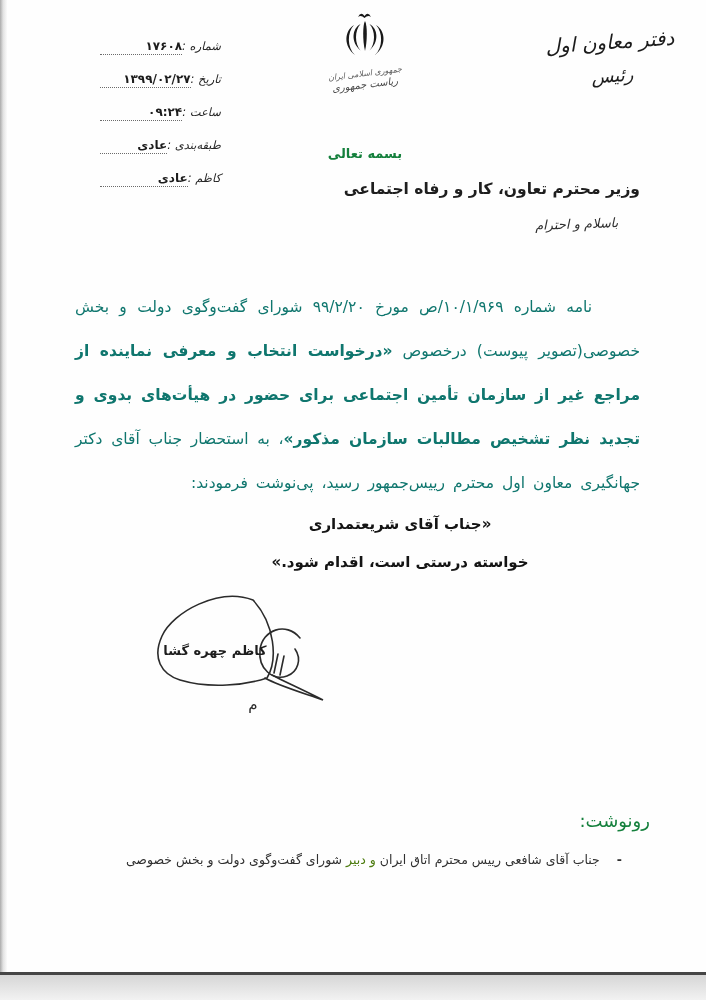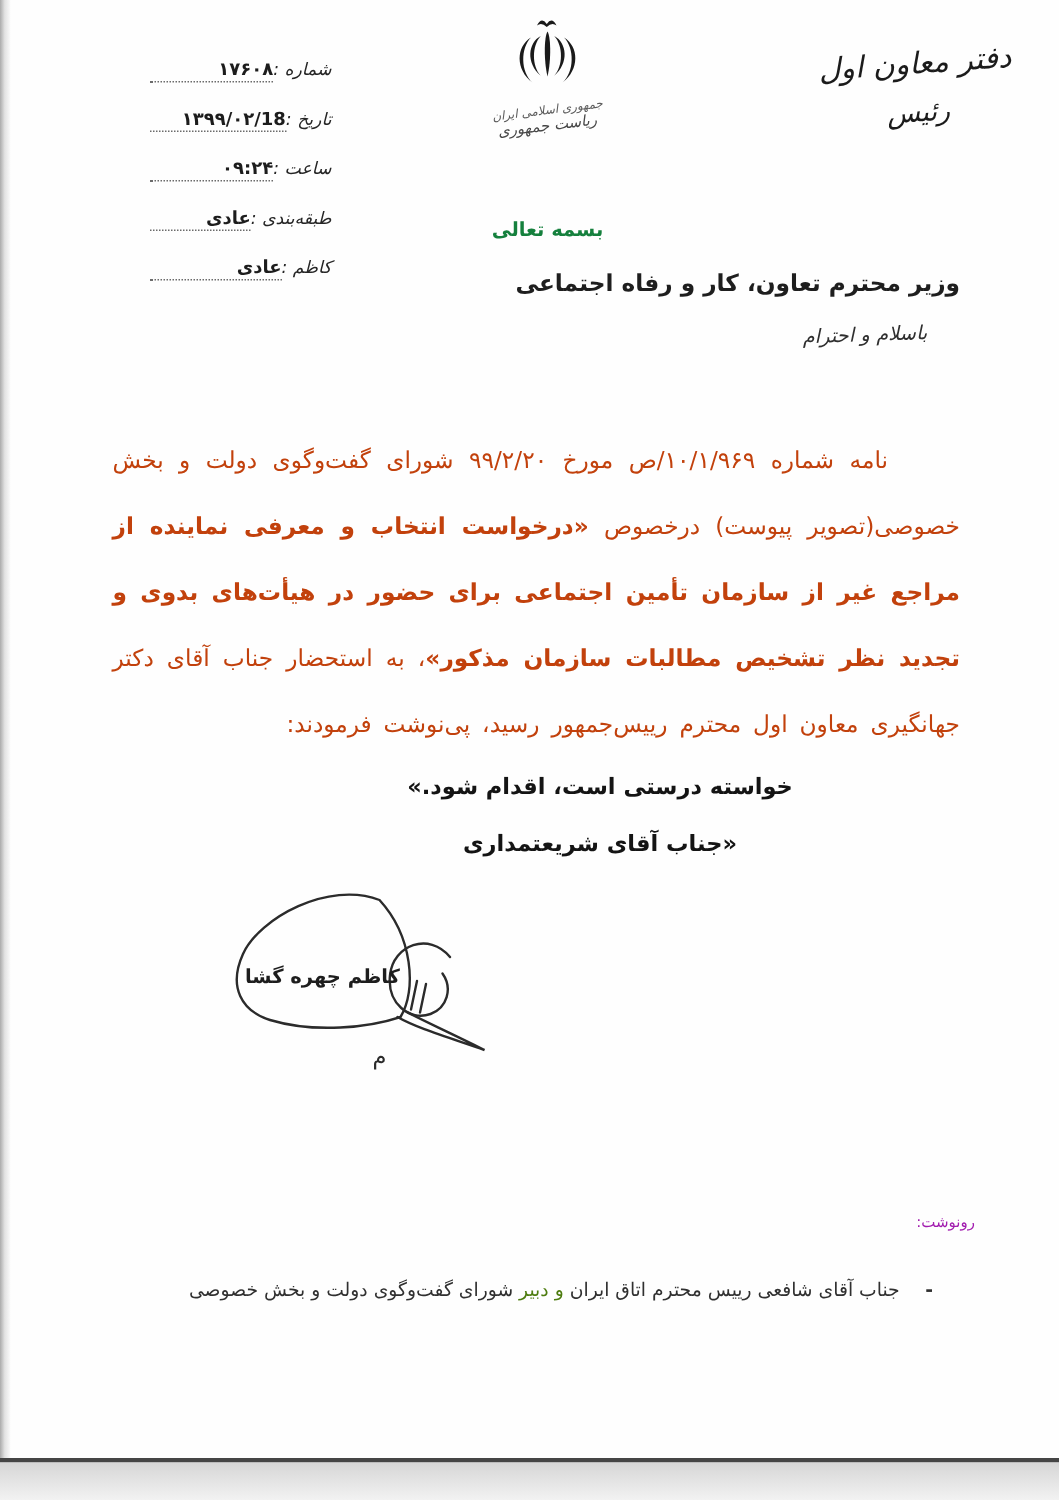--- a/index.html
+++ b/index.html
@@ -37,33 +37,33 @@
 
   
   .recipient{position:absolute;right:66px;top:180px;text-align:right;}
   .r-name{font-size:15.5px;font-weight:bold;}
   .r-title{font-size:15.5px;font-weight:bold;}
   .salutation{margin-top:17px;margin-left:0;margin-right:22px;font-size:13px;color:#2f2f2f;
     font-style:italic;transform:rotate(-2deg);transform-origin:right center;width:fit-content;}
 
   
   .body-par{position:absolute;top:285px;right:66px;left:75px;font-size:15.5px;
-    line-height:44px;text-align:justify;text-indent:48px;word-spacing:3px;color:#c2410c;}
+    line-height:44px;text-align:justify;text-indent:48px;word-spacing:3px;color:#0f766e;}
   .bold-seg{font-weight:bold;}
 
   
   .quote{position:absolute;top:505px;right:66px;width:480px;text-align:center;
     font-weight:bold;font-size:15px;line-height:38px;color:#141414;}
 
   
   .sig{position:absolute;left:145px;top:592px;width:230px;height:125px;}
   .sig svg{display:block;}
 
   
-  .copy-head{position:absolute;right:56px;top:810px;font-size:10px;color:#a21caf;}
+  .copy-head{position:absolute;right:56px;top:810px;font-size:18px;color:#15803d;}
   .copy-item{position:absolute;right:84px;top:852px;font-size:12.5px;display:flex;
     direction:rtl;gap:17px;color:#303030;align-items:flex-start;white-space:nowrap;}
   .copy-dash{font-weight:bold;}
   .faded{color:#4d7c0f;}
 </style>
 </head>
 <body>
 
 <div class="page">
 
@@ -71,21 +71,21 @@
   <div class="scan-bottom-line"></div>
   <div class="scan-bottom-shade"></div>
 
   <div class="meta-fields">
     <div class="meta-row">
       <span class="m-label">شماره :</span>
       <span class="m-line"><span class="m-value">۱۷۶۰۸</span></span>
     </div>
     <div class="meta-row">
       <span class="m-label">تاریخ :</span>
-      <span class="m-line"><span class="m-value">۱۳۹۹/۰۲/18</span></span>
+      <span class="m-line"><span class="m-value">۱۳۹۹/۰۲/۲۷</span></span>
     </div>
     <div class="meta-row">
       <span class="m-label">ساعت :</span>
       <span class="m-line"><span class="m-value">۰۹:۲۴</span></span>
     </div>
     <div class="meta-row">
       <span class="m-label">طبقه‌بندی :</span>
       <span class="m-line"><span class="m-value">عادی</span></span>
     </div>
     <div class="meta-row">
@@ -118,22 +118,22 @@
   <div class="basmala">بسمه تعالی</div>
 
   <div class="recipient">
     <div class="r-title">وزیر محترم تعاون، کار و رفاه اجتماعی</div>
     <div class="salutation">باسلام و احترام</div>
   </div>
 
   <div class="body-par"><span>نامه شماره ۱۰/۱/۹۶۹/ص مورخ ۹۹/۲/۲۰ شورای گفت‌وگوی دولت و بخش خصوصی(تصویر پیوست) درخصوص </span><span class="bold-seg">«درخواست انتخاب و معرفی نماینده از مراجع غیر از سازمان تأمین اجتماعی برای حضور در هیأت‌های بدوی و تجدید نظر تشخیص مطالبات سازمان مذکور»</span><span>، به استحضار جناب آقای دکتر جهانگیری معاون اول محترم رییس‌جمهور رسید، پی‌نوشت فرمودند:</span></div>
 
   <div class="quote">
+    <div>«جناب آقای شریعتمداری</div>
     <div>خواسته درستی است، اقدام شود.»</div>
-    <div>«جناب آقای شریعتمداری</div>
   </div>
 
   <div class="sig">
     <svg width="230" height="125" viewBox="0 0 230 125" xmlns="http://www.w3.org/2000/svg">
       <g fill="none" stroke="#2b2b2b" stroke-width="1.6" stroke-linecap="round">
         <path d="M108 8 C74 -5 28 20 17 44 C7 66 16 82 35 88 C65 97 101 93 122 86 C133 68 130 32 108 8 Z"></path>
         <path d="M155 46 C141 29 117 38 115 58 C113 77 128 89 142 84 C153 80 157 67 150 57"></path>
         <path d="M133 62 L129 81"></path>
         <path d="M139 64 L135 83"></path>
         <path d="M120 86 C132 93 152 99 178 108 C152 95 136 88 127 83"></path>

